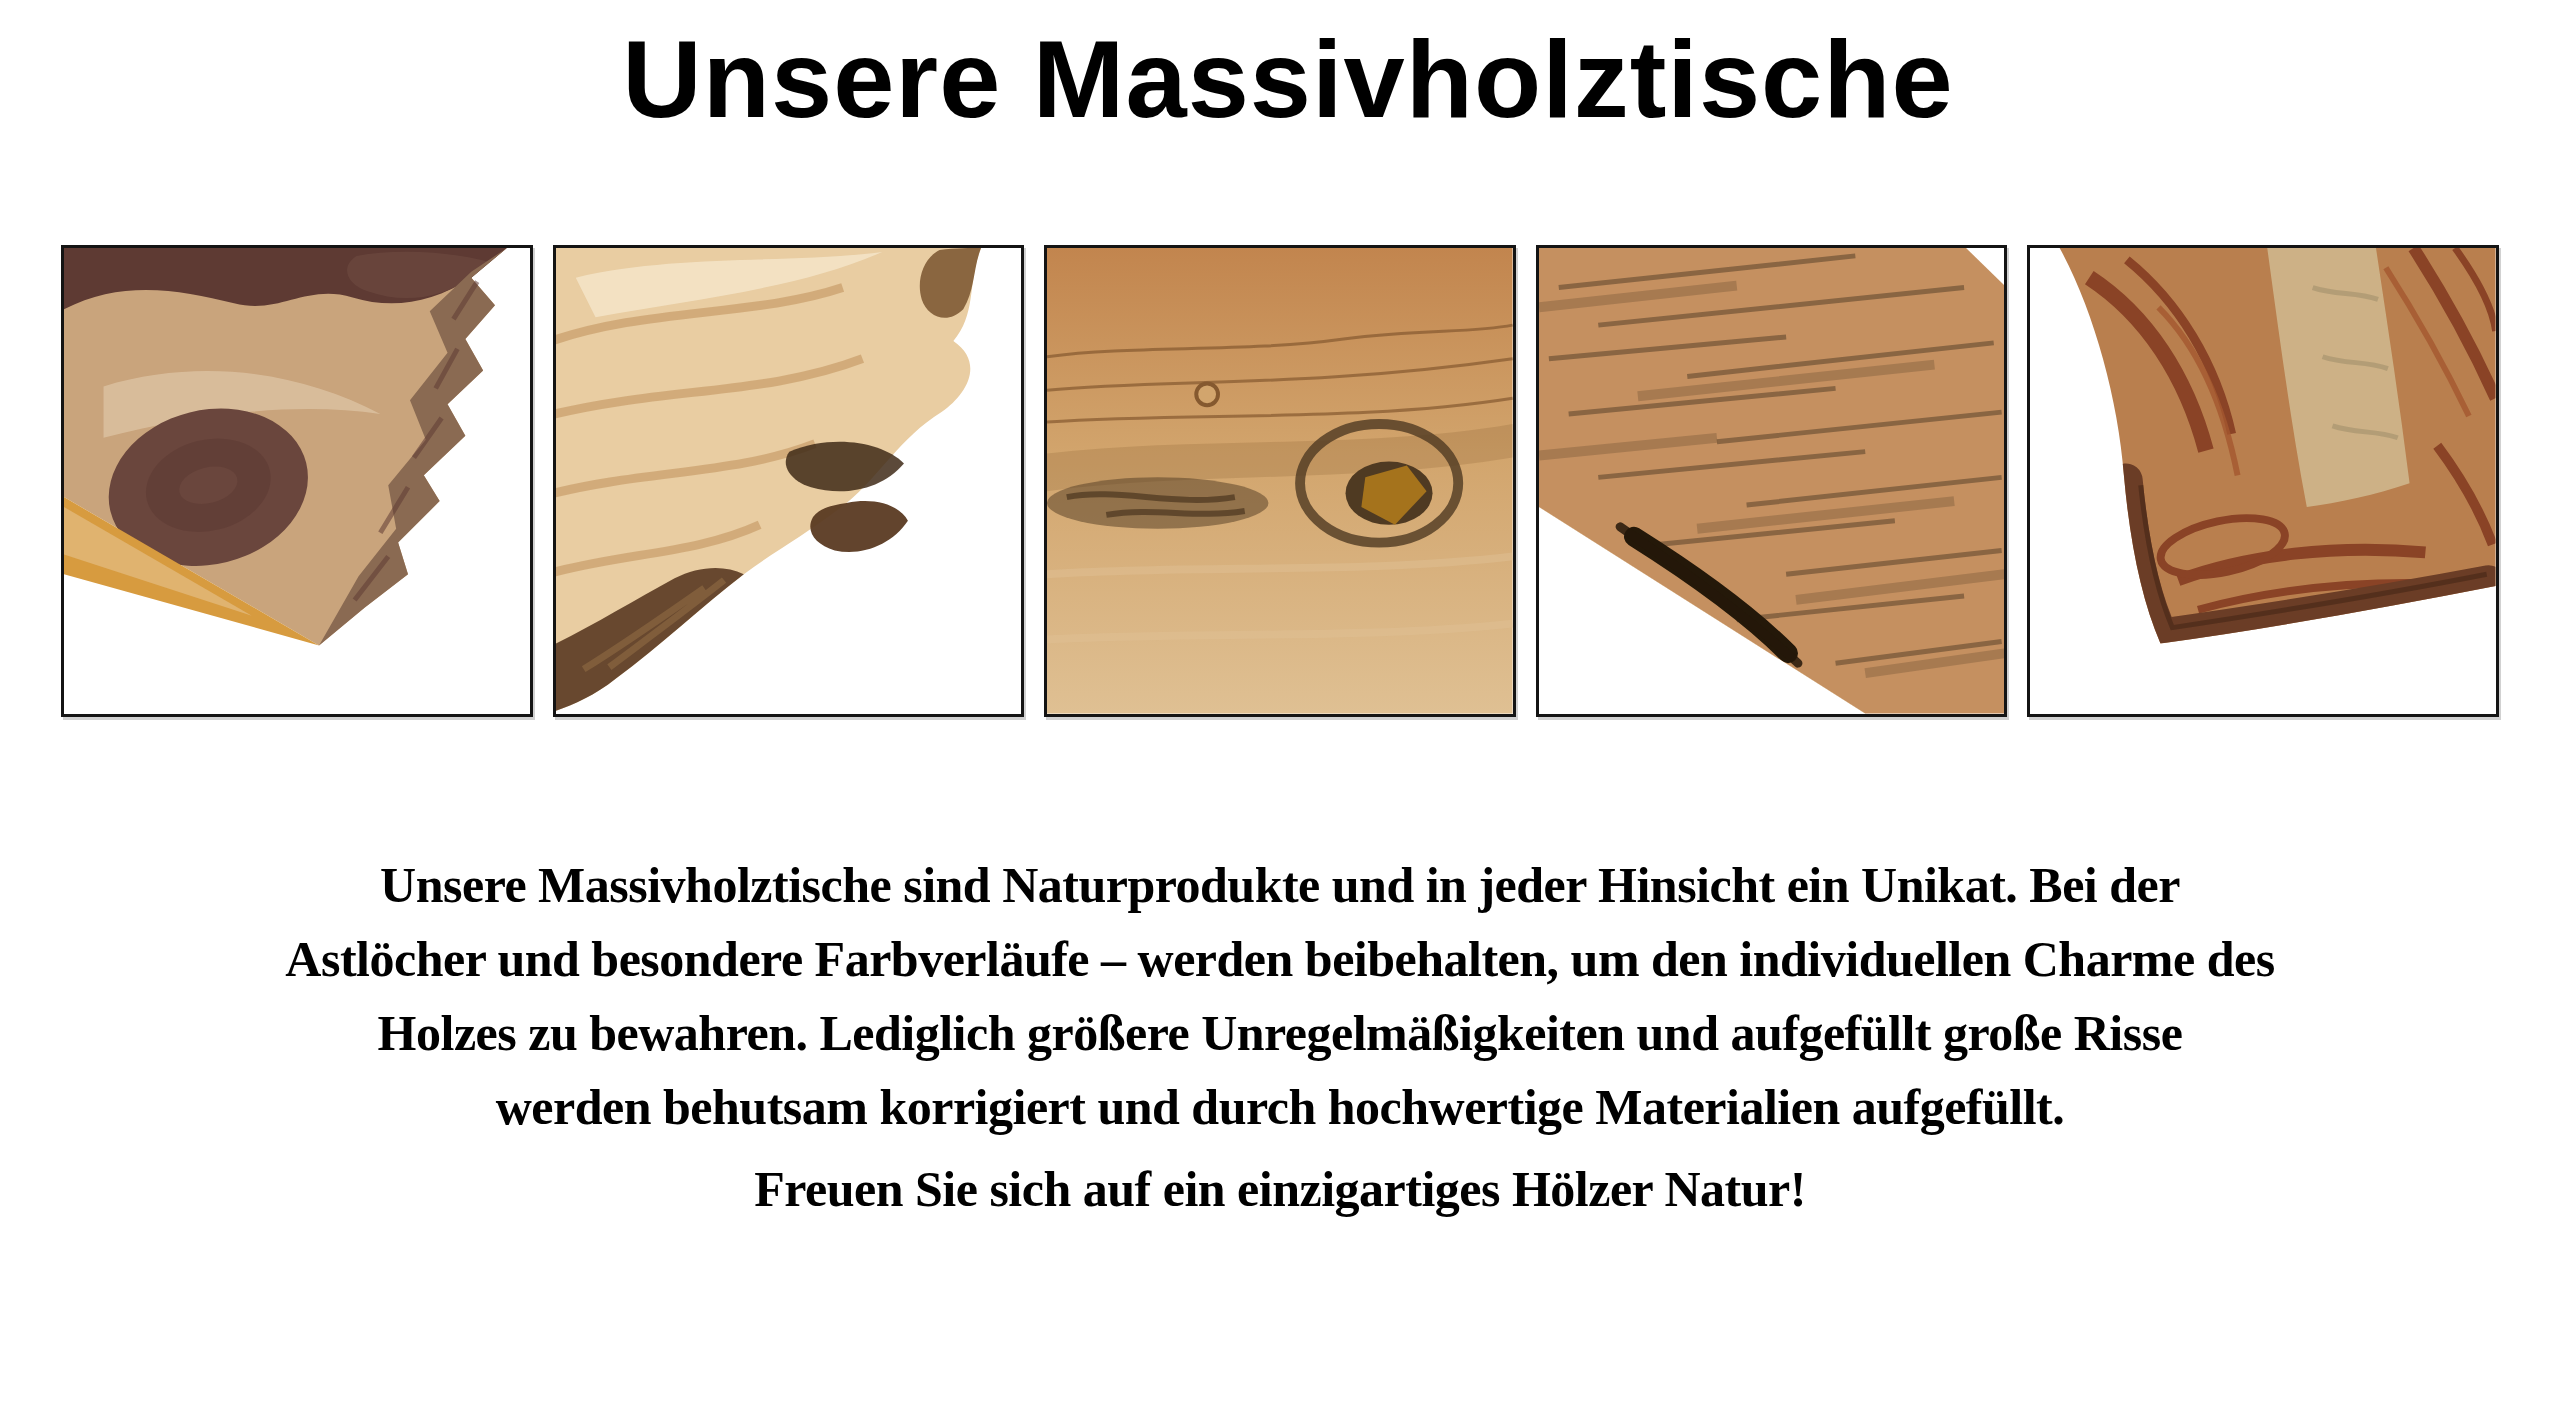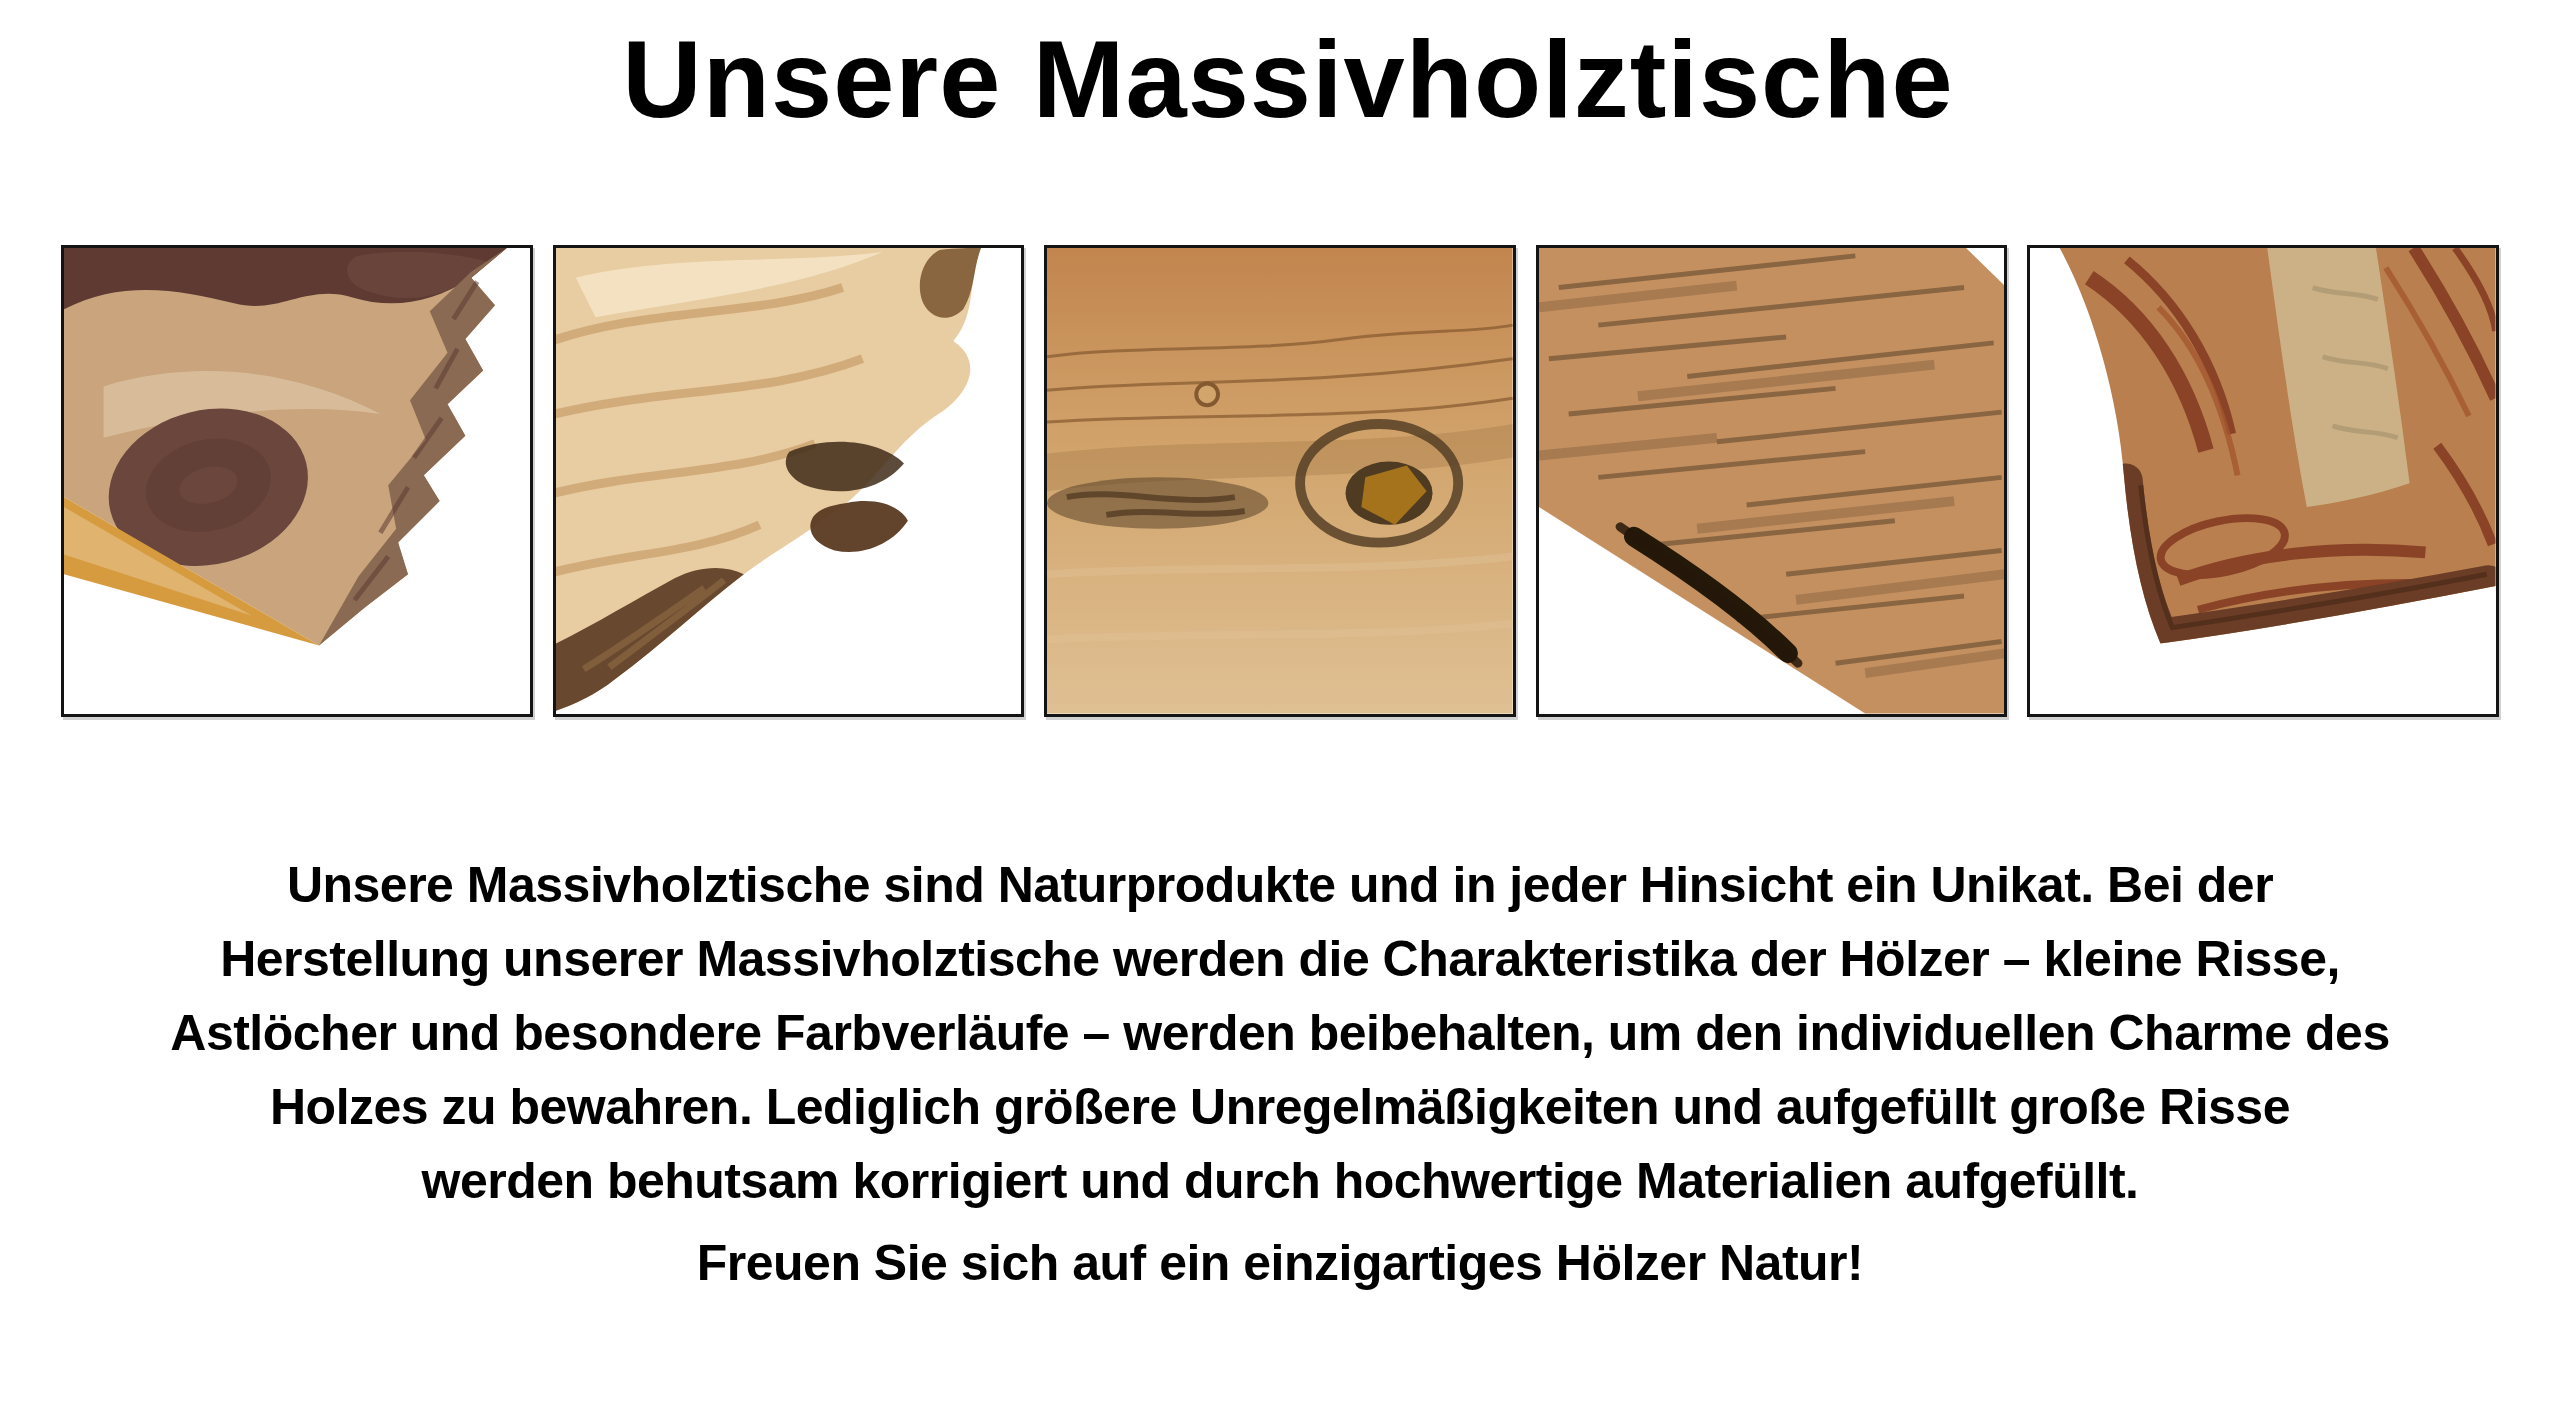--- a/index.html
+++ b/index.html
@@ -25,21 +25,21 @@
     box-sizing:border-box;background:#fff;
     box-shadow:2px 3px 0 rgba(70,70,70,.25);
     overflow:hidden;
   }
   .frame svg{display:block;width:100%;height:100%;}
   .copy{
     margin-top:131px;text-align:center;
     font-weight:bold;font-size:50px;line-height:74px;
     letter-spacing:-0.5px;
   }
-  .copy .line{white-space:nowrap;}
+  .copy .line{white-space:nowrap;font-family:Liberation Serif, serif;}
   .copy .line:last-child{margin-top:8px;}
 </style>
 </head>
 <body style="background: rgb(255, 255, 255); color: rgb(0, 0, 0);">
 
 <main class="banner">
 
   <h1 class="title">Unsere Massivholztische</h1>
 
   <div class="gallery">
@@ -148,20 +148,19 @@
           <path stroke="var(--c3,#6b3d26)" stroke-width="34" fill="none" stroke-linecap="round" d="M97 235 C103 298 114 352 133 392 C245 376 358 358 464 338"></path>
           <path stroke="#4a2a18" stroke-width="5" fill="none" opacity=".7" d="M112 240 C118 298 128 346 144 384 C250 368 360 350 462 330"></path>
         </g>
       </svg>
     </figure>
 
   </div>
 
   <section class="copy">
     <div class="line">Unsere Massivholztische sind Naturprodukte und in jeder Hinsicht ein Unikat. Bei der</div>
-    <div class="line">Herstellung unserer Massivholztische werden die Charakteristika der Hölzer – kleine Risse,</div>
     <div class="line">Astlöcher und besondere Farbverläufe – werden beibehalten, um den individuellen Charme des</div>
     <div class="line">Holzes zu bewahren. Lediglich größere Unregelmäßigkeiten und aufgefüllt große Risse</div>
     <div class="line">werden behutsam korrigiert und durch hochwertige Materialien aufgefüllt.</div>
     <div class="line">Freuen Sie sich auf ein einzigartiges Hölzer Natur!</div>
   </section>
 
 </main>
 
 </body></html>

